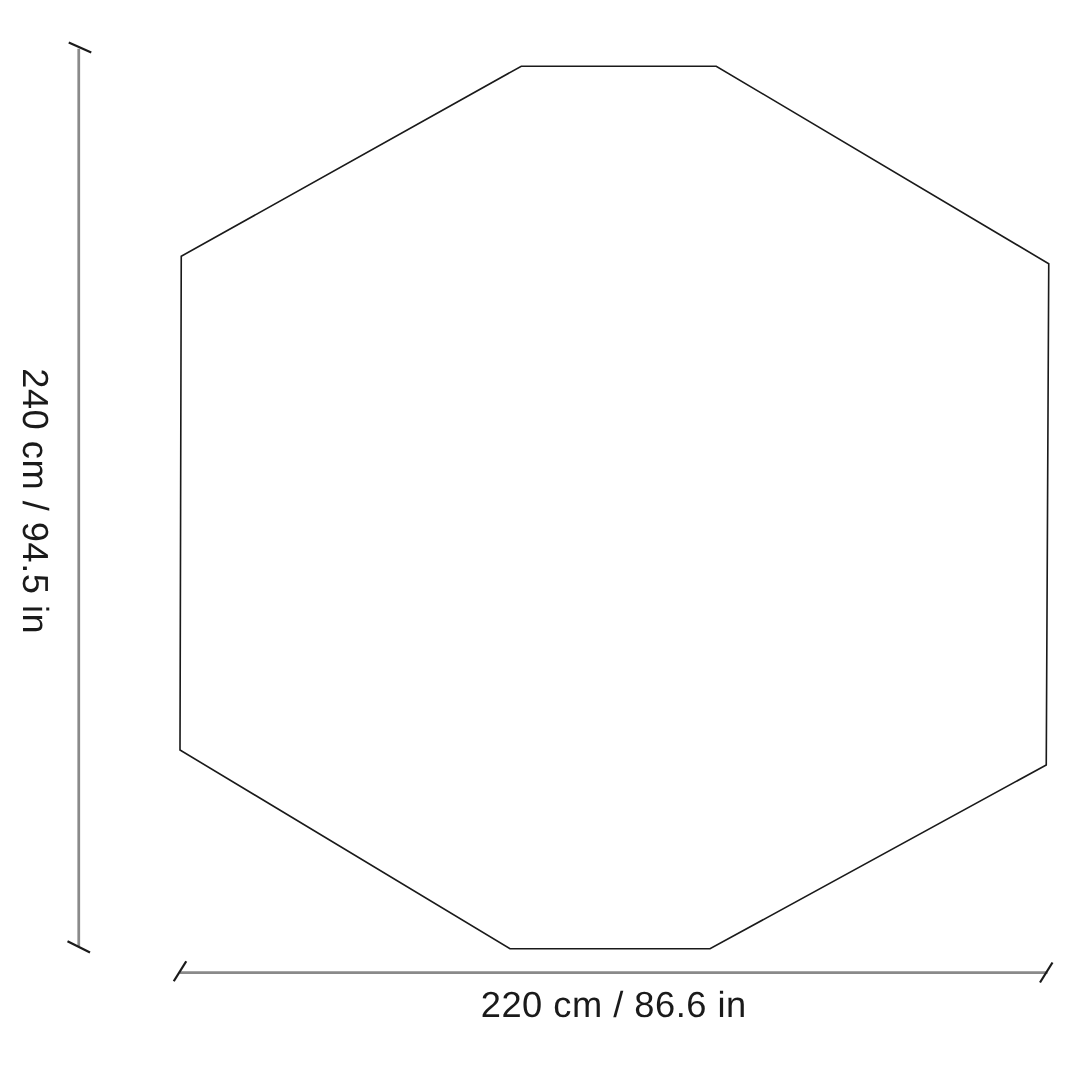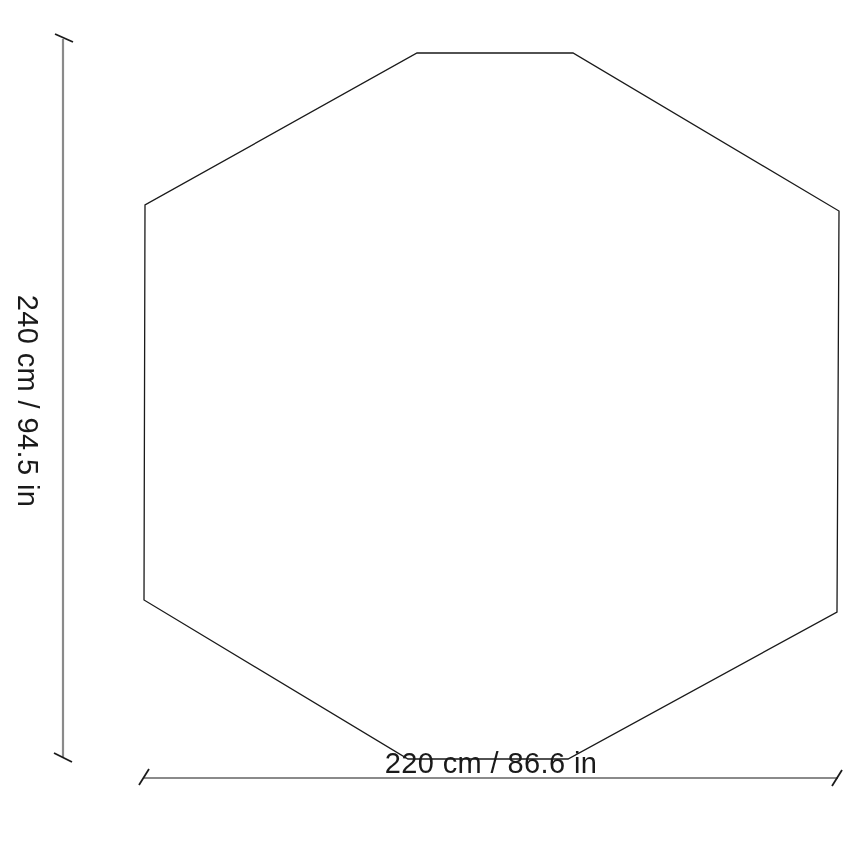--- a/index.html
+++ b/index.html
@@ -28,21 +28,21 @@
     white-space: nowrap;
     line-height: 1;
   }
   #height-label {
     left: 27px;
     top: 401px;
     transform: translate(-50%, -50%) rotate(90deg);
   }
   #width-label {
     left: 491px;
-    top: 763px;
+    top: 805px;
     transform: translate(-50%, -50%);
   }
 </style>
 </head>
 <body>
 
 <div id="stage">
 
   <svg id="drawing" width="856" height="856" viewBox="0 0 856 856">
 

